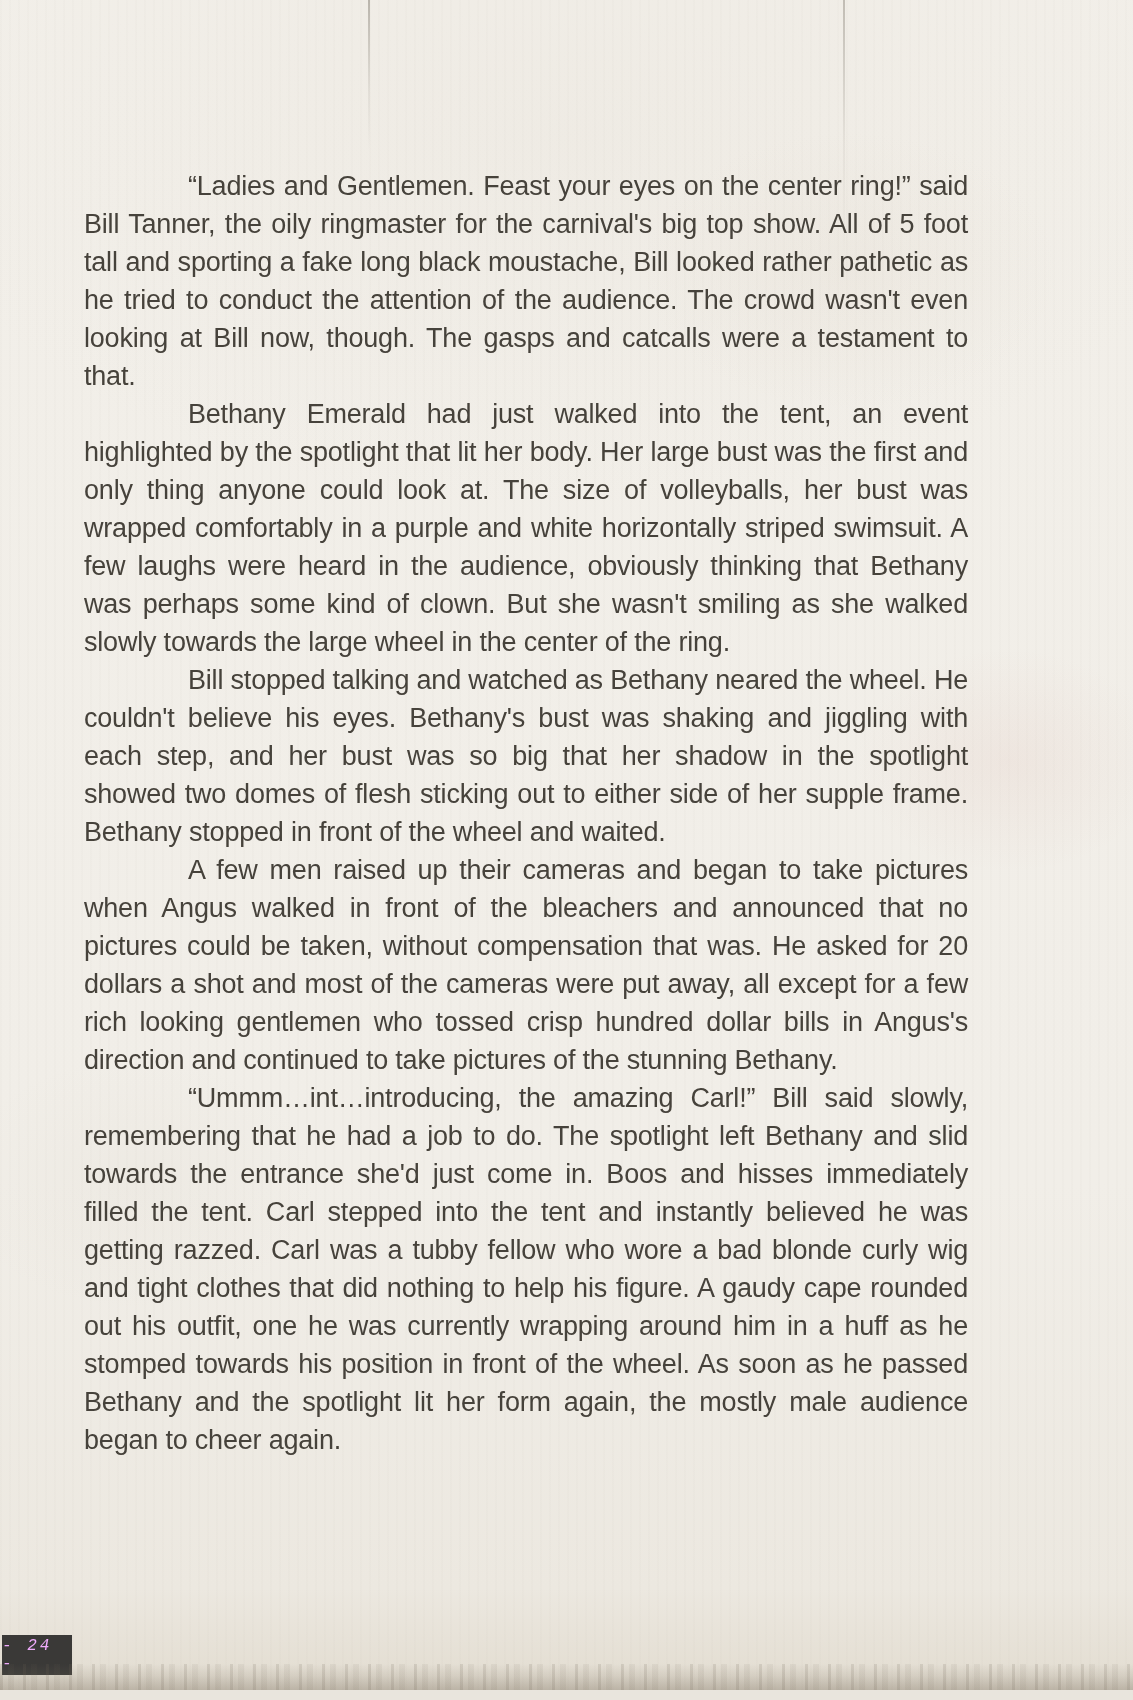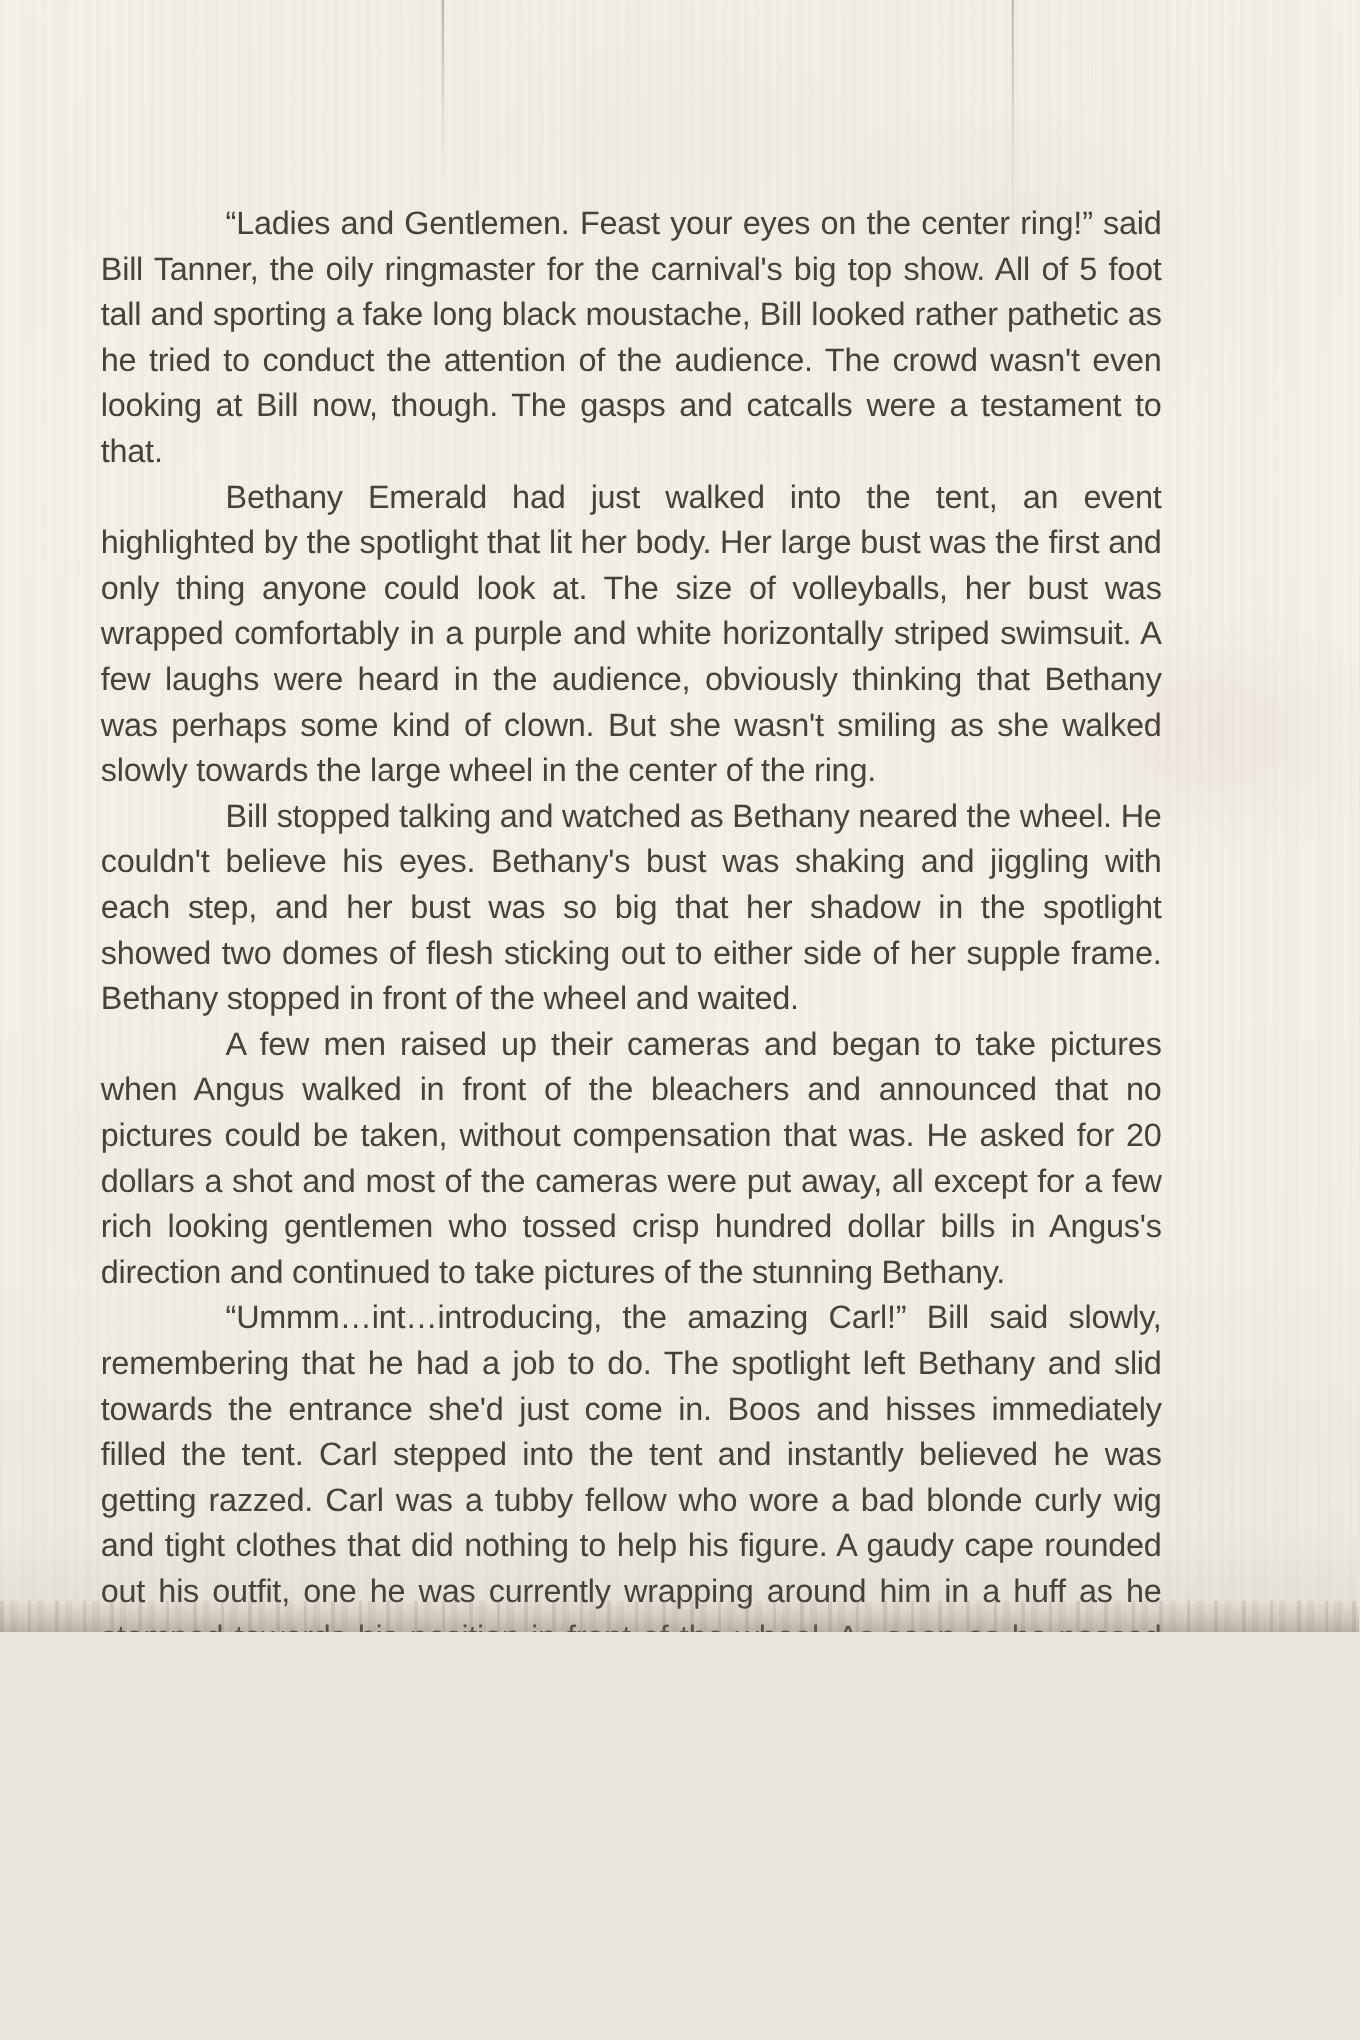--- a/index.html
+++ b/index.html
@@ -4,21 +4,21 @@
 <style>
   html, body {
     margin: 0;
     padding: 0;
     background: #e9e5dd;
   }
 
   .page {
     position: relative;
     width: 1133px;
-    height: 1360px;
+    height: 1690px;
     margin: 0 auto;
     overflow: hidden;
     font-family: "Liberation Sans", "DejaVu Sans", sans-serif;
     background:
       radial-gradient(ellipse 220px 160px at 89% 45%, rgba(205,150,140,0.10), transparent 70%),
       radial-gradient(ellipse 300px 200px at 75% 16%, rgba(195,175,150,0.08), transparent 70%),
       radial-gradient(ellipse 260px 180px at 12% 70%, rgba(190,180,160,0.07), transparent 70%),
       radial-gradient(ellipse 900px 500px at 50% 8%, rgba(210,200,185,0.10), transparent 75%),
       repeating-linear-gradient(90deg, rgba(120,110,95,0.018) 0 2px, transparent 2px 9px),
       linear-gradient(to bottom, #f2efe9 0%, #f1eee8 70%, #ece8e0 94%, #e2dcd0 100%);

